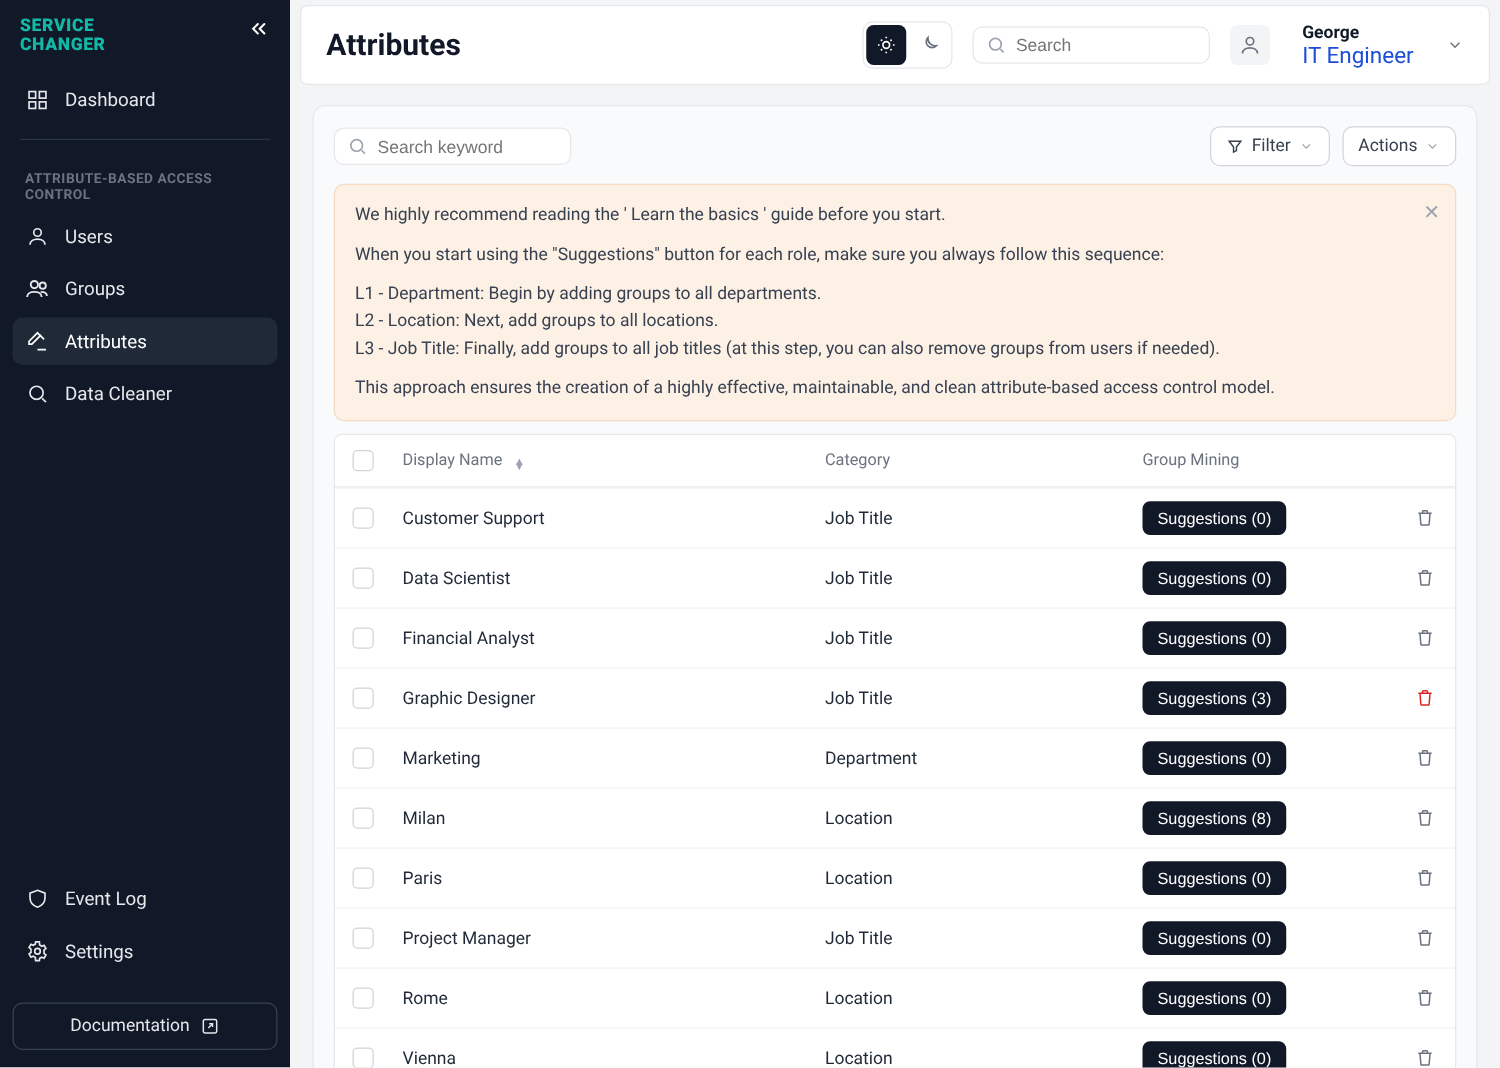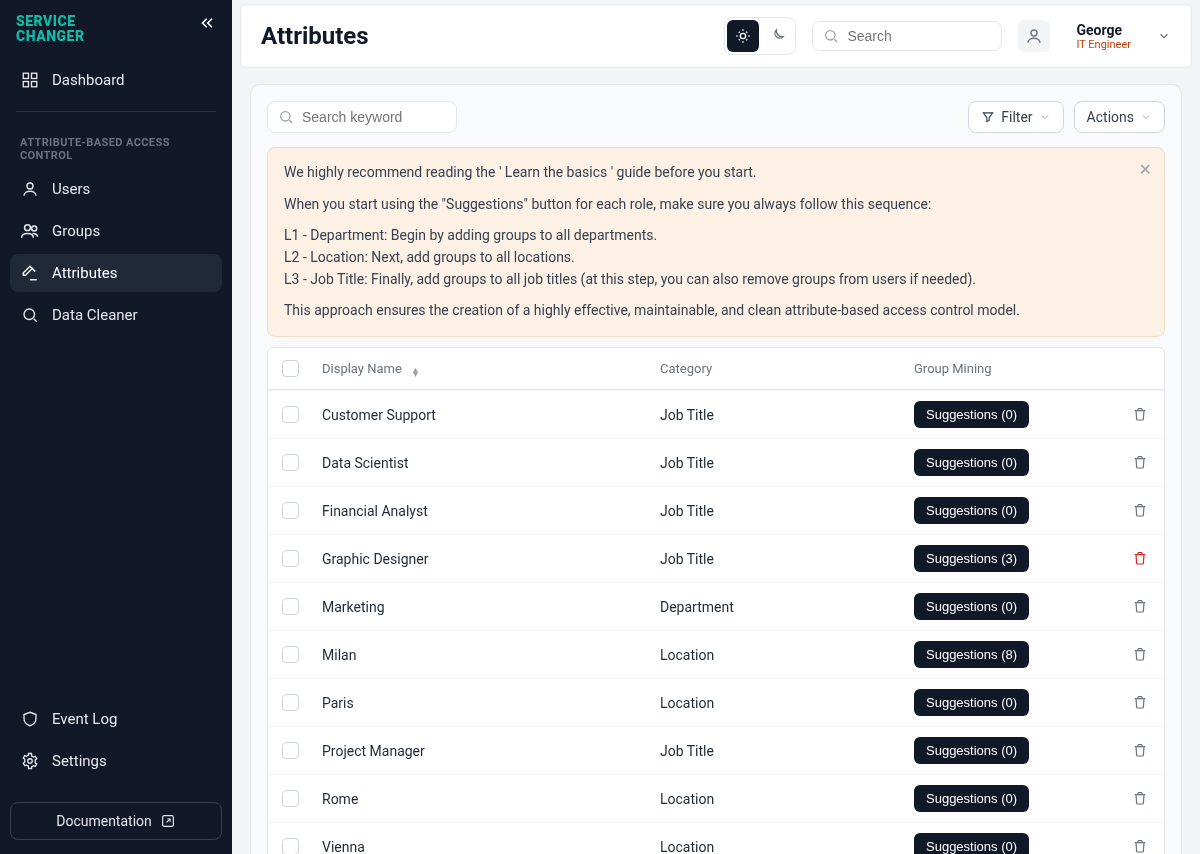--- a/index.html
+++ b/index.html
@@ -24,25 +24,25 @@
 .header { background: #fff; border: 1px solid #e5e7eb; border-radius: 6px; margin: 4px 8px 0 8px; padding: 12px 20px; display: flex; align-items: center; gap: 16px; }
 .page-title { font-size: 24px; font-weight: 700; flex: 1; color: #111827; }
 .theme-toggle { display: flex; align-items: center; border: 1px solid #e5e7eb; border-radius: 8px; padding: 2px; gap: 2px; }
 .theme-opt { width: 32px; height: 32px; display: flex; align-items: center; justify-content: center; border-radius: 6px; cursor: pointer; color: #6b7280; }
 .theme-opt.active { background: #111827; color: #fff; }
 .search-wrap { display: flex; align-items: center; border: 1px solid #e5e7eb; border-radius: 8px; padding: 6px 10px; width: 190px; gap: 8px; color: #9ca3af; }
 .search-wrap input { border: none; outline: none; font-size: 14px; width: 100%; background: transparent; }
 .user-chip { display: flex; align-items: center; gap: 26px; cursor: pointer; }
 .avatar { width: 32px; height: 32px; background: #f3f4f6; border-radius: 6px; display: flex; align-items: center; justify-content: center; color: #6b7280; }
 .user-name { font-size: 14px; font-weight: 700; color: #111827; }
-.user-role { font-size: 11px; color: #c2410c; }
+.user-role { font-size: 18px; color: #1d4ed8; }
 
 
 .content { margin: 16px 18px 0 18px; background: #f9fafb; border: 1px solid #e5e7eb; border-radius: 10px; padding: 16px; display: flex; flex-direction: column; }
-.content-toolbar { display: flex; gap: 10px; margin-bottom: 14px; }
+.content-toolbar { display: flex; align-items: center; gap: 10px; margin-bottom: 14px; }
 .kw-search { display: flex; align-items: center; background: #fff; border: 1px solid #e5e7eb; border-radius: 8px; padding: 6px 10px; width: 190px; gap: 8px; color: #9ca3af; }
 .kw-search input { border: none; outline: none; font-size: 14px; width: 100%; }
 .toolbar-spacer { flex: 1; }
 .btn { display: inline-flex; align-items: center; gap: 6px; background: #fff; border: 1px solid #d1d5db; border-radius: 8px; padding: 7px 12px; font-size: 14px; color: #374151; cursor: pointer; }
 
 
 .info-box { position: relative; background: #fdf1e5; border: 1px solid #f4dcc4; border-radius: 8px; padding: 14px 16px; font-size: 14px; color: #374151; line-height: 1.55; margin-bottom: 10px; }
 .info-box .close { position: absolute; top: 10px; right: 12px; color: #9ca3af; cursor: pointer; font-size: 16px; }
 .info-box p { margin: 0 0 10px 0; }
 .info-box .last { margin-bottom: 0; }

